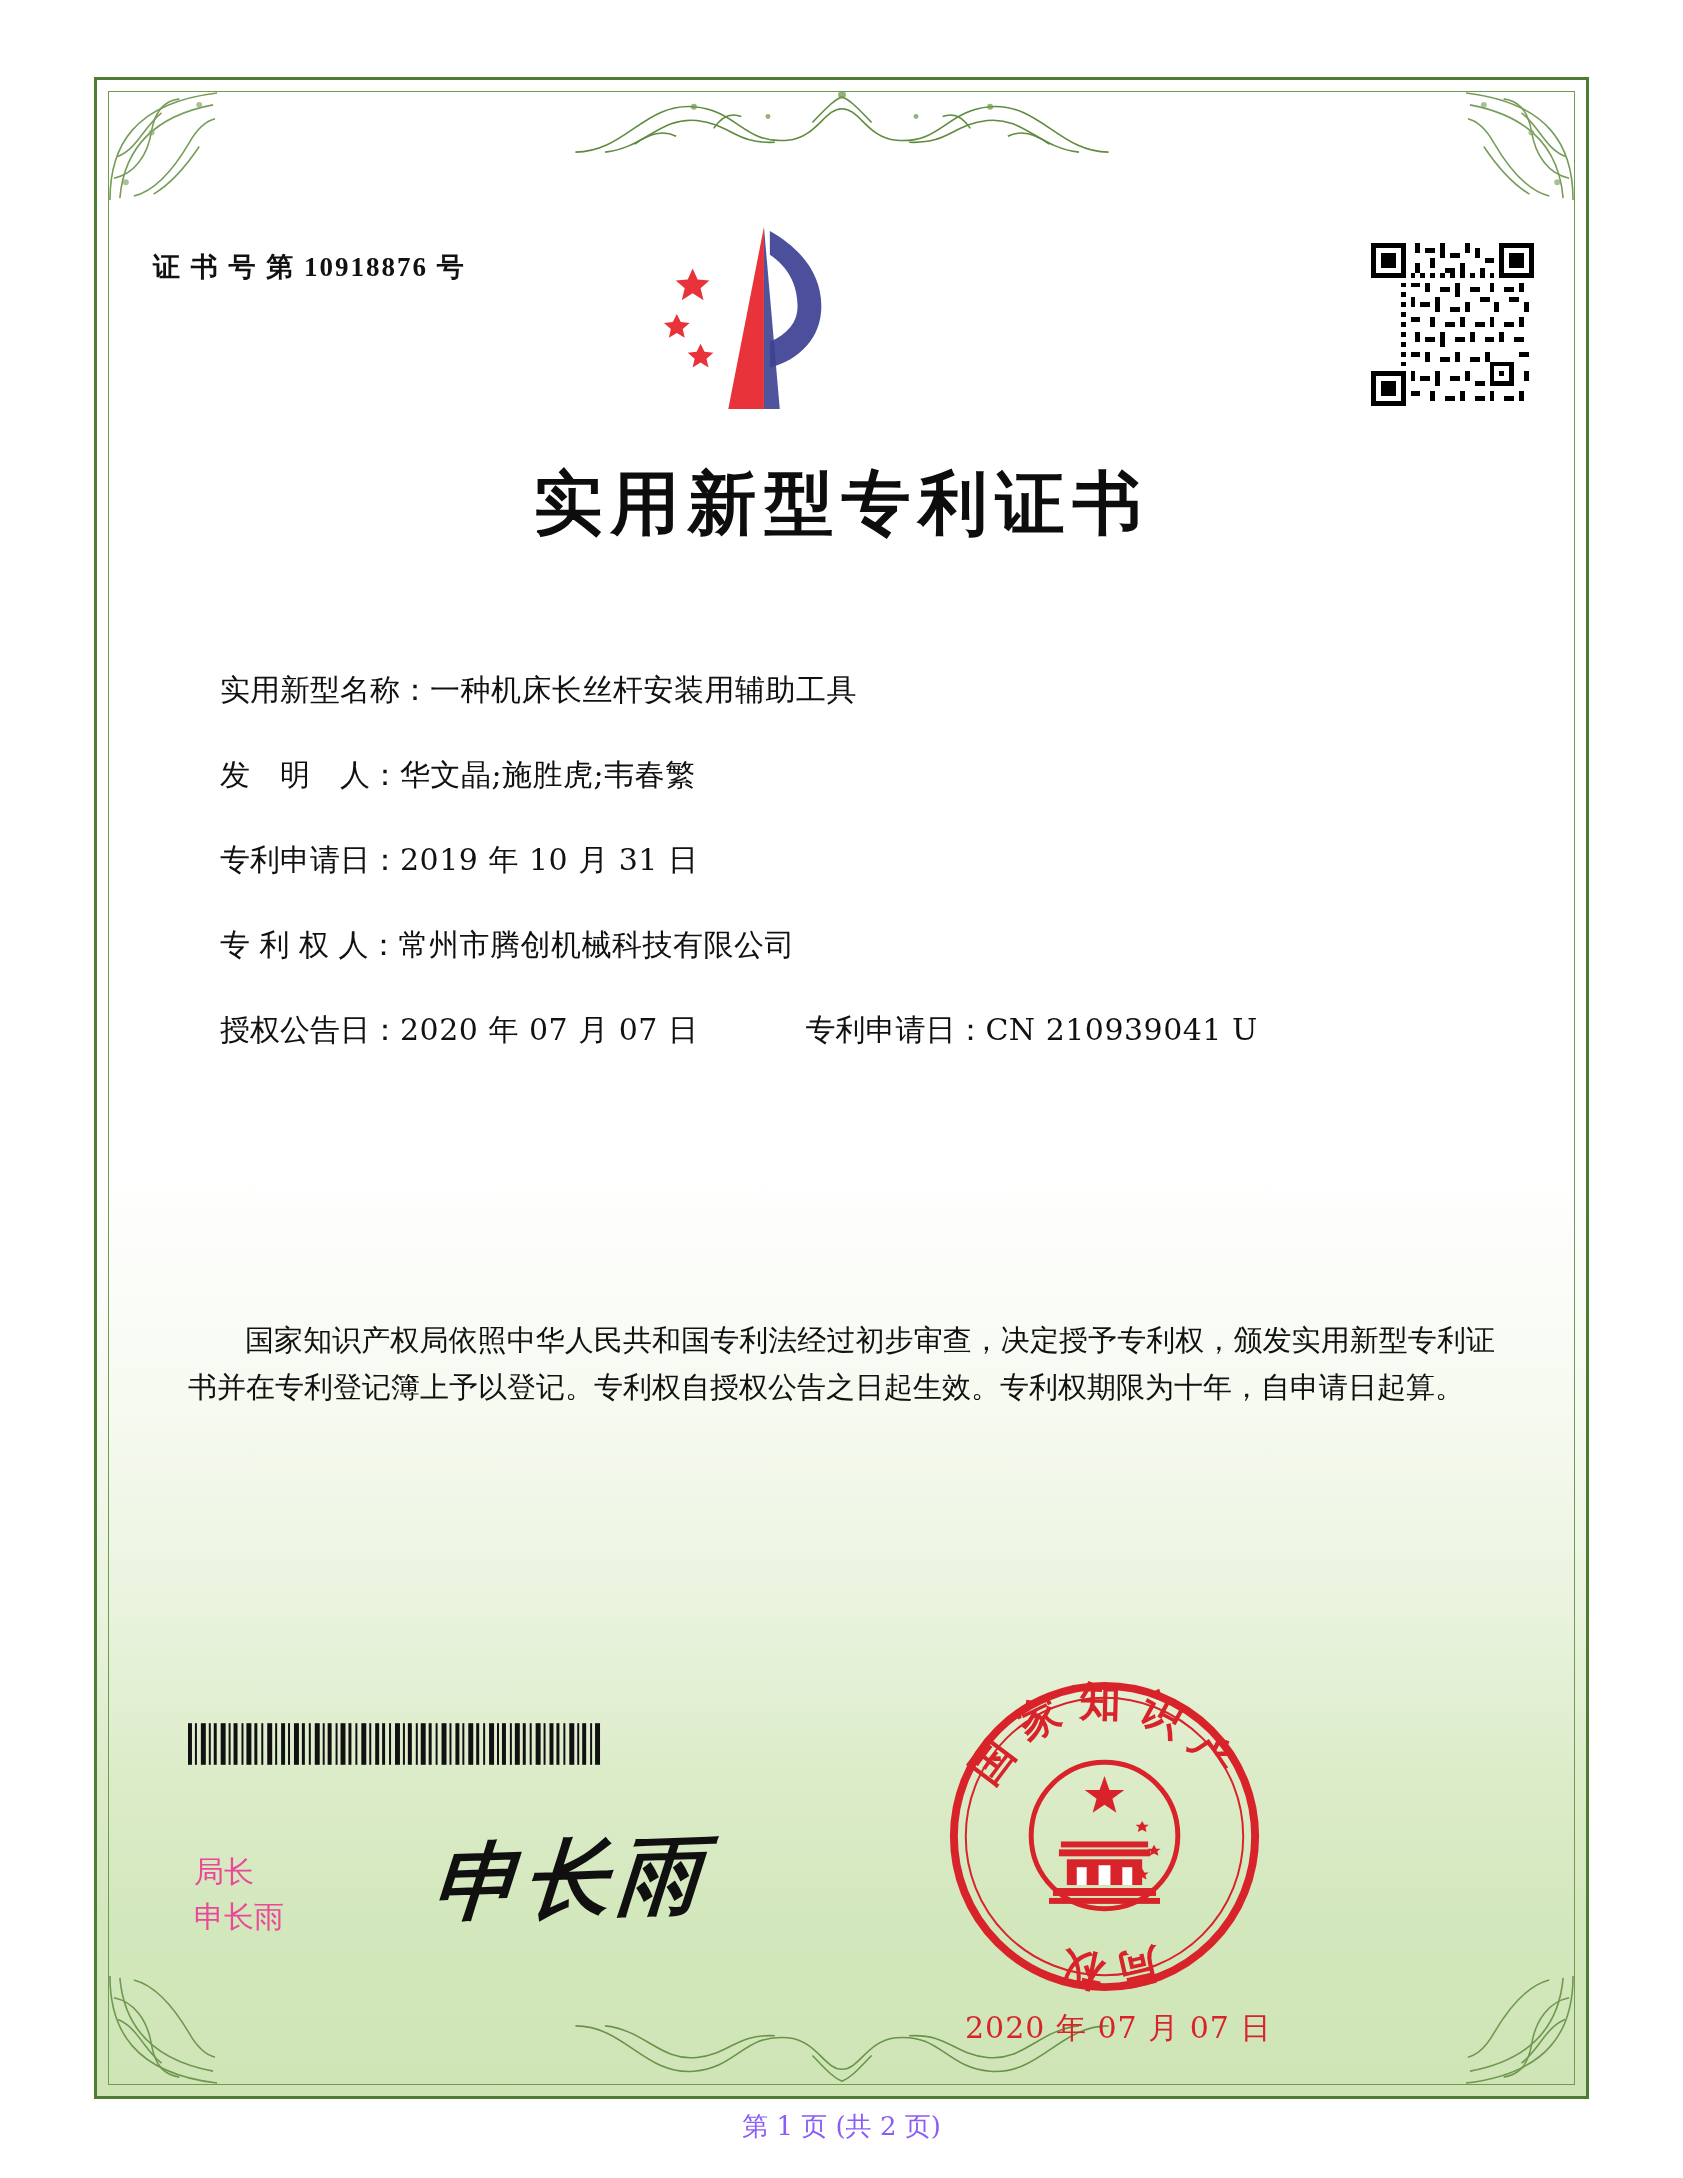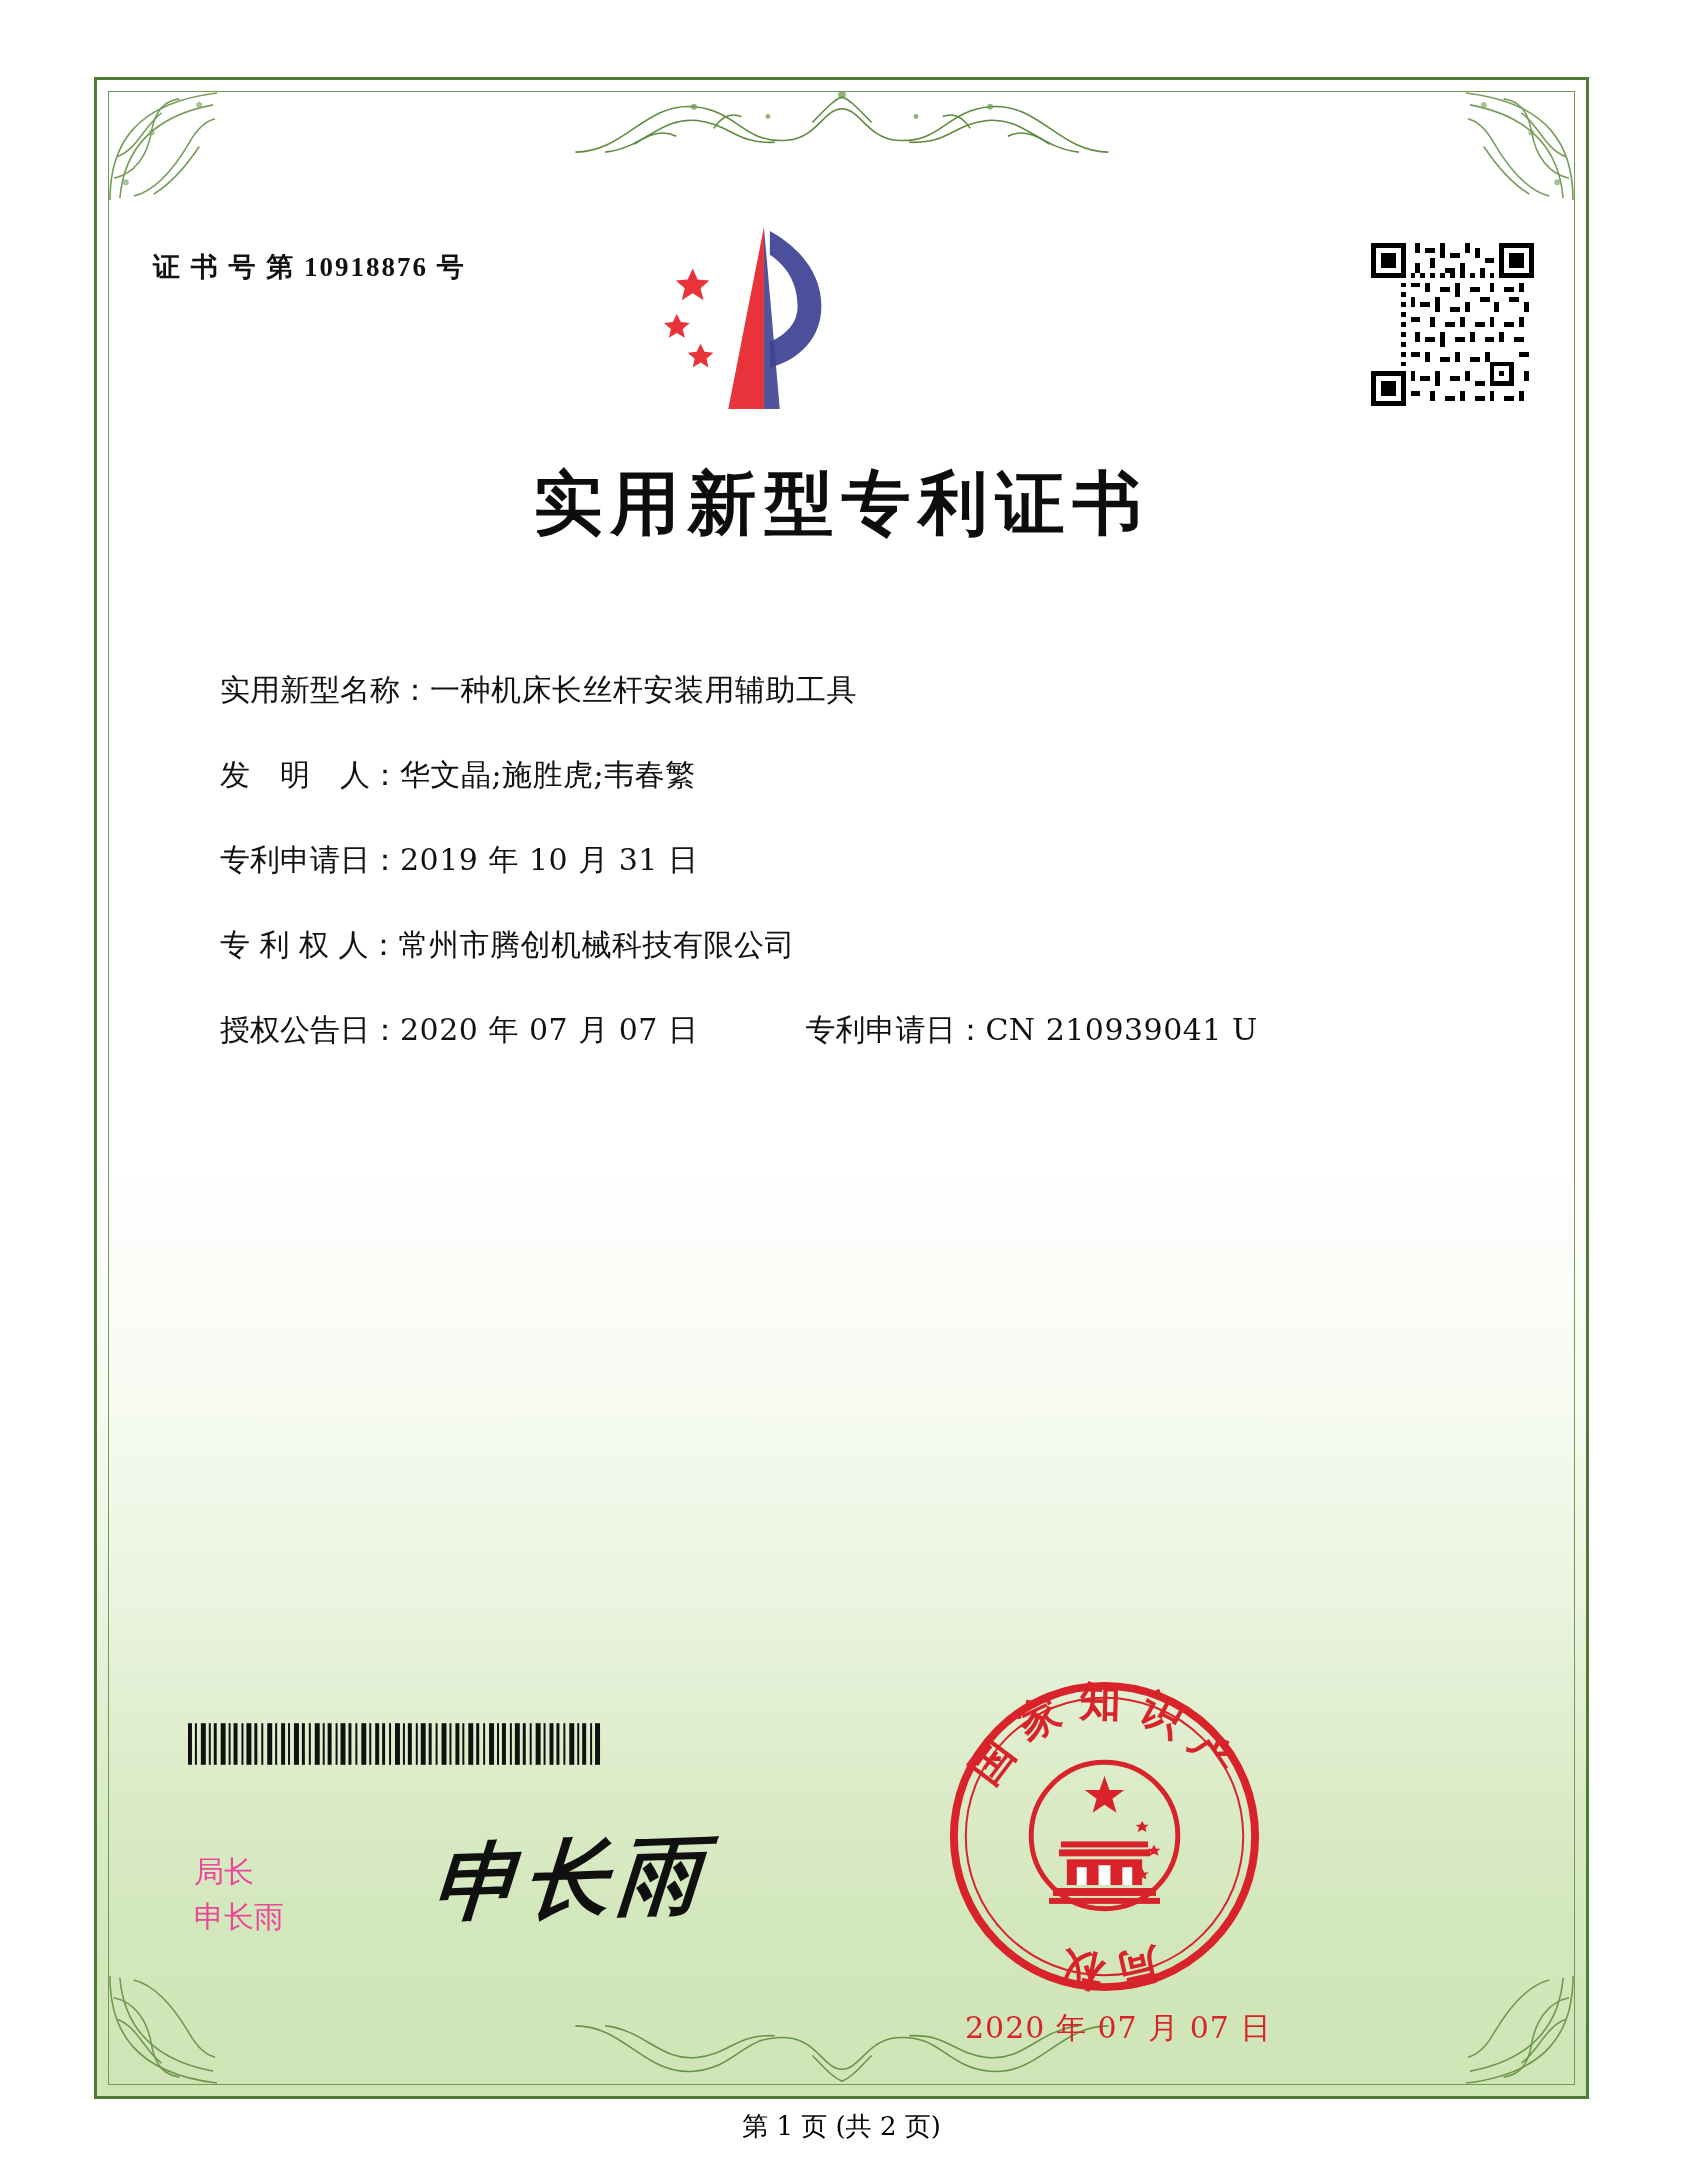--- a/index.html
+++ b/index.html
@@ -229,21 +229,21 @@
     font-family: "DejaVu Serif", "Liberation Serif", serif;
   }
 
   
   .footer {
     position: absolute;
     left: 0; right: 0;
     top: 2109px;
     text-align: center;
     font-size: 26px;
-    color: #000000;
+    color: #8b5cf6;
     font-family: "DejaVu Serif", "Liberation Serif", serif;
   }
 </style>
 </head>
 <body>
 
 <div class="page">
   <div class="cert">
 
     <div class="frame-outer"></div>
@@ -482,20 +482,21 @@
     <div class="field-row split">
       <span class="field-label">授权公告日：</span>
       <span class="field-value">2020 年 07 月 07 日</span>
       <span class="field-gap"></span>
       <span class="field-label">专利申请日：</span>
       <span class="field-value">CN 210939041 U</span>
     </div>
   </div>
 
   <div class="paras">
+    <div class="para">国家知识产权局依照中华人民共和国专利法经过初步审查，决定授予专利权，颁发实用新型专利证书并在专利登记簿上予以登记。专利权自授权公告之日起生效。专利权期限为十年，自申请日起算。</div>
   </div>
 
   <svg class="barcode" viewBox="0 0 418 42">
     <g fill="#111111">
       <rect x="0" y="0" width="4" height="42"></rect>
         <rect x="7" y="0" width="2" height="42"></rect>
       <rect x="13" y="0" width="5" height="42"></rect>
         <rect x="21" y="0" width="2" height="42"></rect>
       <rect x="26" y="0" width="3" height="42"></rect>
         <rect x="33" y="0" width="5" height="42"></rect>

